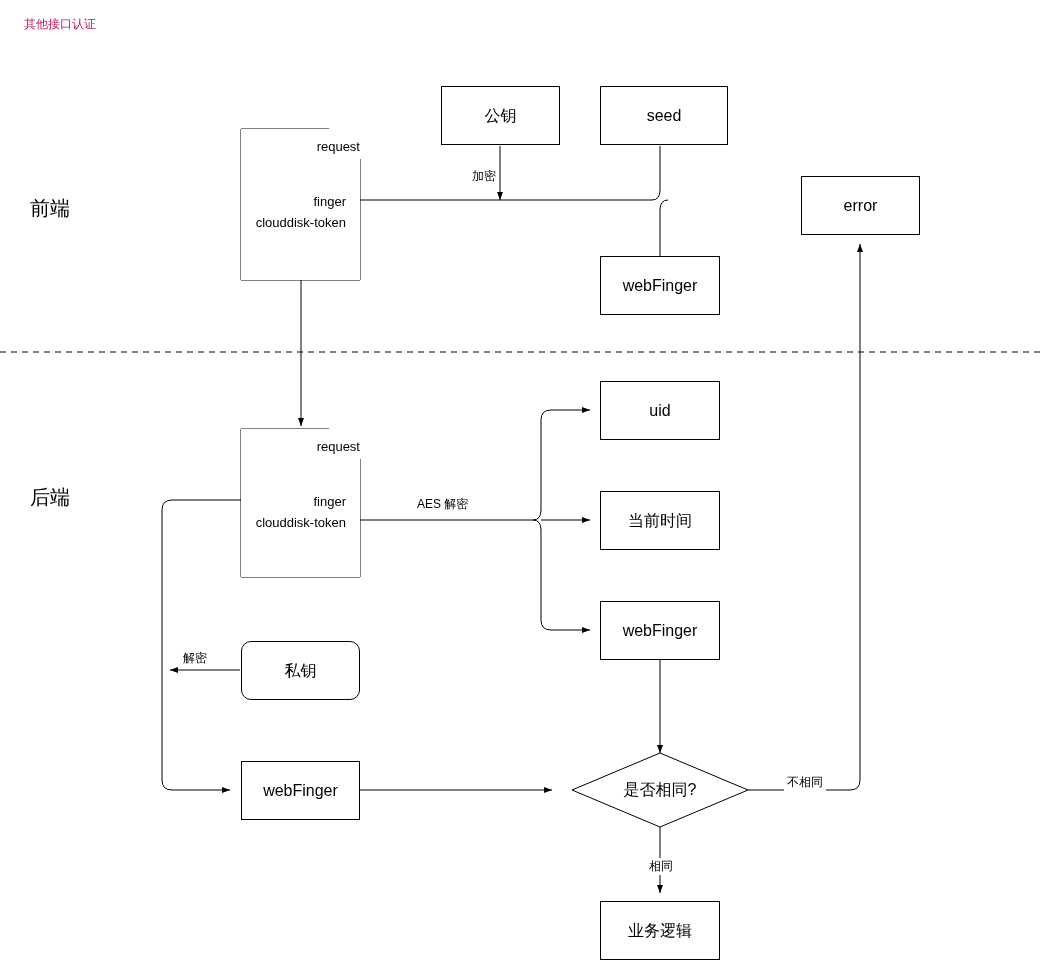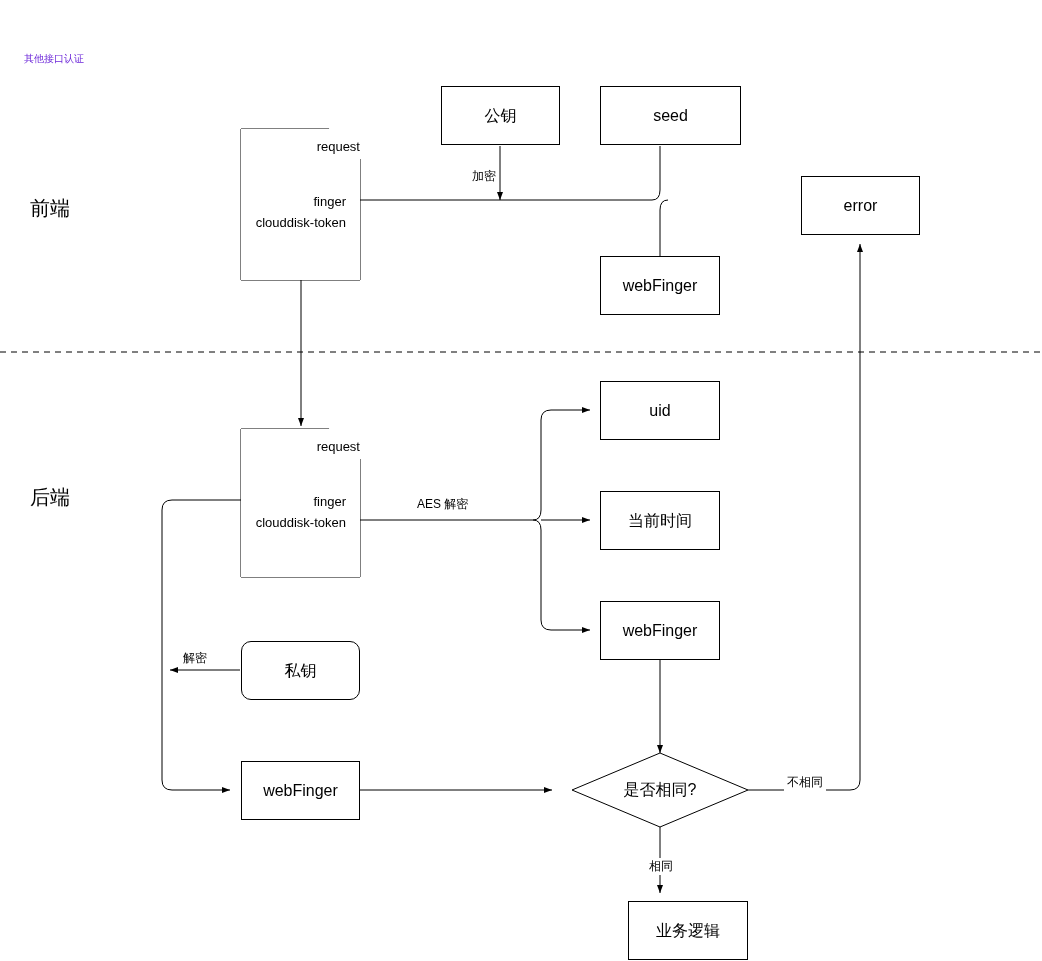--- a/index.html
+++ b/index.html
@@ -64,24 +64,23 @@
     padding: 3px 8px 3px 0;
   }
   .swimlane-label {
     position: absolute;
     font-size: 20px;
     color: #000000;
     white-space: nowrap;
   }
   .title {
     position: absolute;
-    font-size: 10px;
-    color: #6d28d9;
-    white-space: nowrap;
-    margin-top: 36px;
+    font-size: 12px;
+    color: #be185d;
+    white-space: nowrap;
   }
   .edge-label {
     position: absolute;
     font-size: 12px;
     color: #000000;
     background: #ffffff;
     padding: 0 3px;
     white-space: nowrap;
   }
   .diamond-text {
@@ -165,37 +164,37 @@
   <div class="doc" style="left:241px; top:429px; width:119px; height:148px;">
     <div class="doc-label-top">request</div>
     <div class="doc-fields">
       <div>finger</div>
       <div>clouddisk-token</div>
     </div>
   </div>
 
   <div class="node" style="left:441px; top:86px; width:119px; height:59px;">公钥</div>
 
-  <div class="node" style="left:600px; top:86px; width:141px; height:59px;">seed</div>
+  <div class="node" style="left:600px; top:86px; width:128px; height:59px;">seed</div>
 
   <div class="node" style="left:600px; top:256px; width:120px; height:59px;">webFinger</div>
 
   <div class="node" style="left:600px; top:381px; width:120px; height:59px;">uid</div>
 
   <div class="node" style="left:801px; top:176px; width:119px; height:59px;">error</div>
 
   <div class="node" style="left:600px; top:491px; width:120px; height:59px;">当前时间</div>
 
   <div class="node" style="left:600px; top:601px; width:120px; height:59px;">webFinger</div>
 
   <div class="node" style="left:241px; top:641px; width:119px; height:59px;border-radius:10px;">私钥</div>
 
   <div class="node" style="left:241px; top:761px; width:119px; height:59px;">webFinger</div>
 
-  <div class="node" style="left:600px; top:901px; width:120px; height:59px;margin-left:28px;">业务逻辑</div>
+  <div class="node" style="left:600px; top:901px; width:120px; height:59px;">业务逻辑</div>
 
   <div class="diamond-text" style="left:610px; top:780px; width:100px;">是否相同?</div>
 
   <div class="edge-label" style="left:469px; top:168px;">加密</div>
 
   <div class="edge-label" style="left:414px; top:496px;">AES 解密</div>
 
   <div class="edge-label" style="left:180px; top:650px;">解密</div>
 
   <div class="edge-label" style="left:784px; top:774px;">不相同</div>

